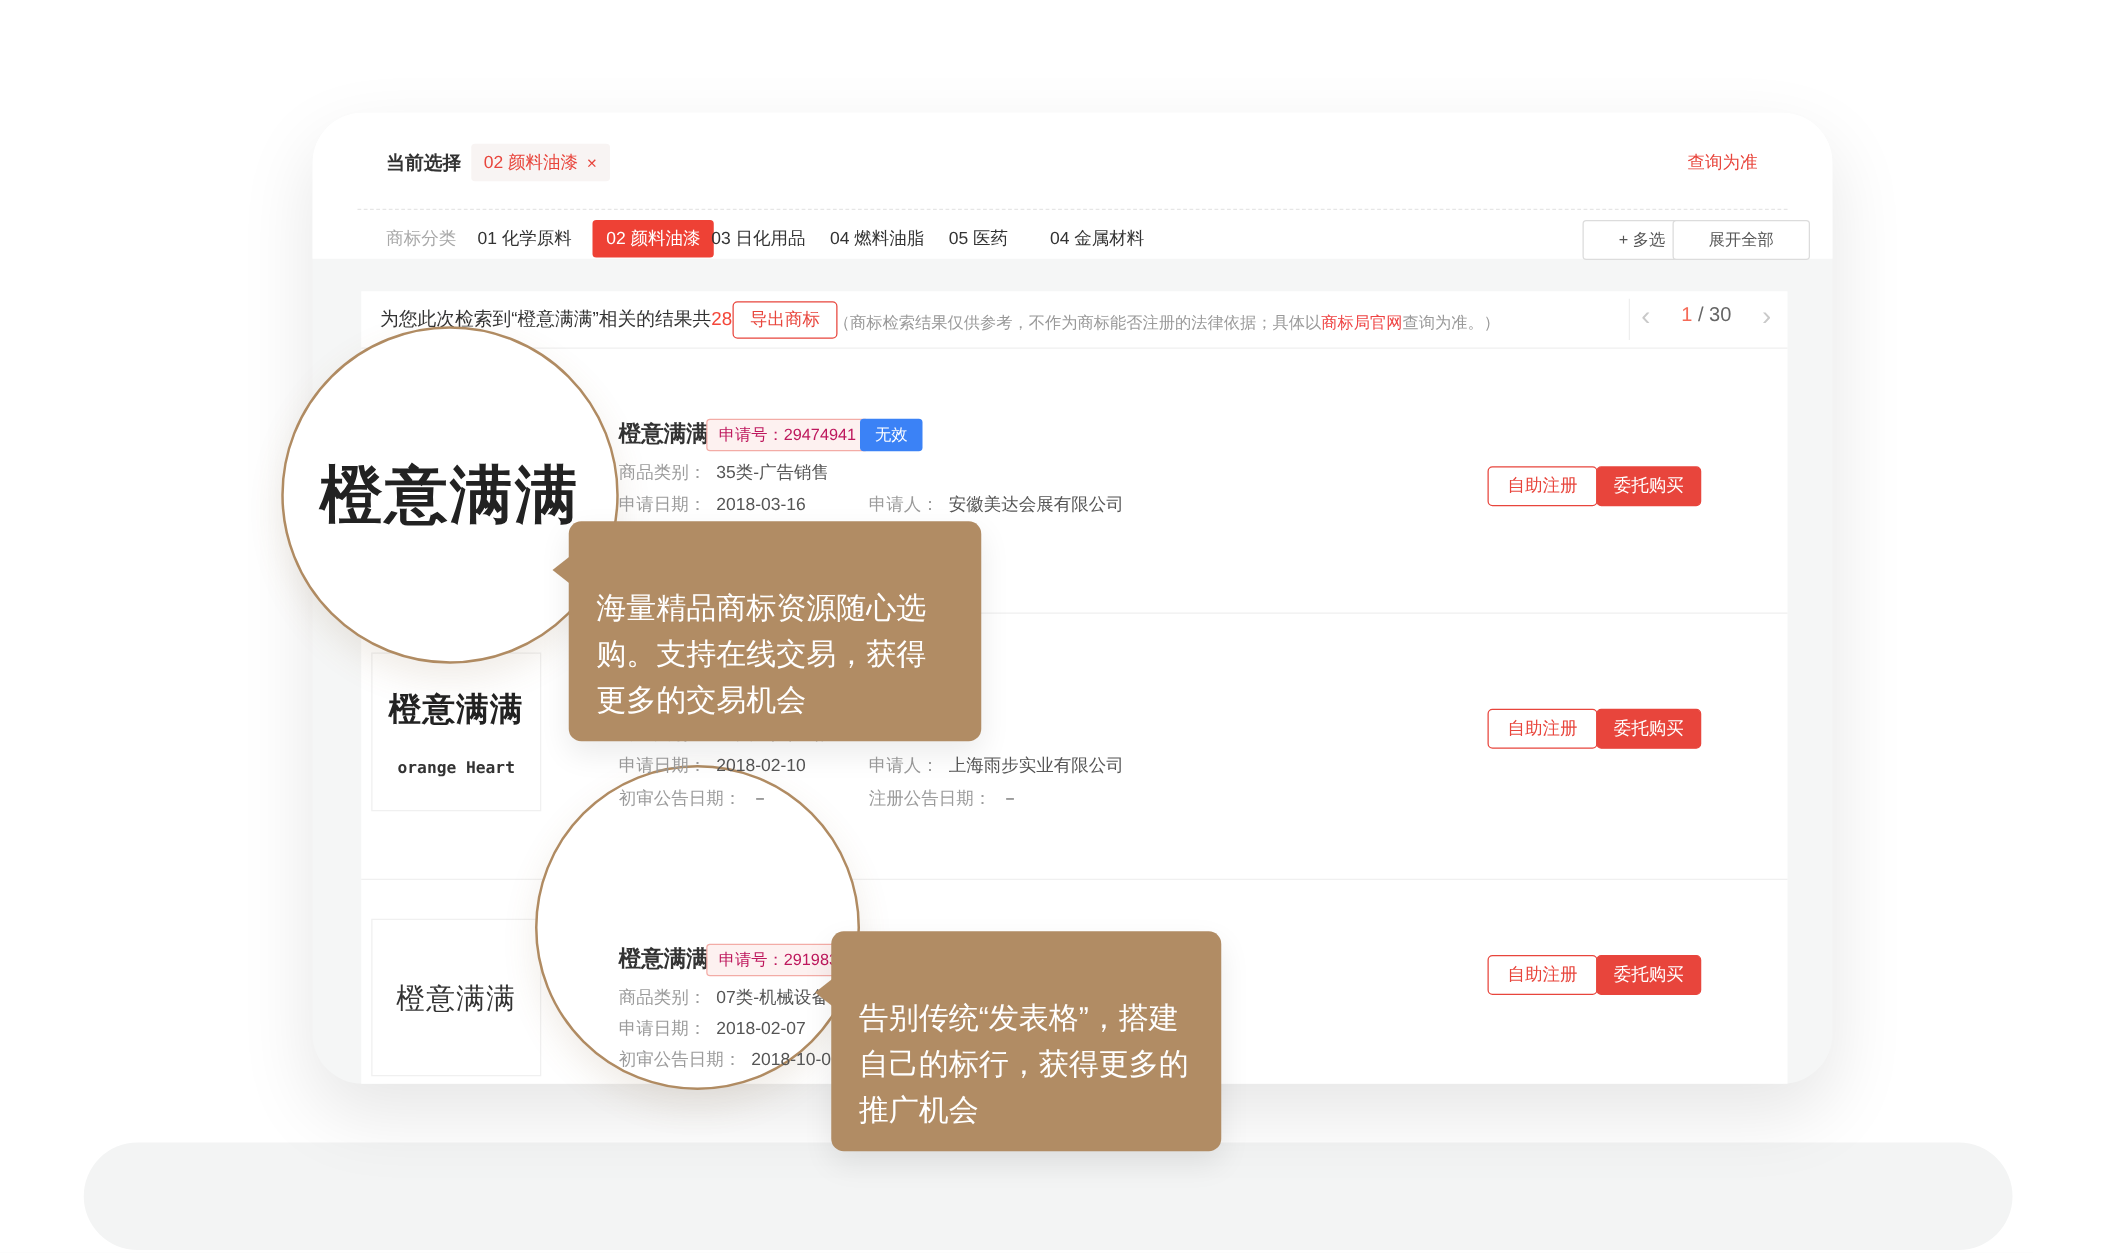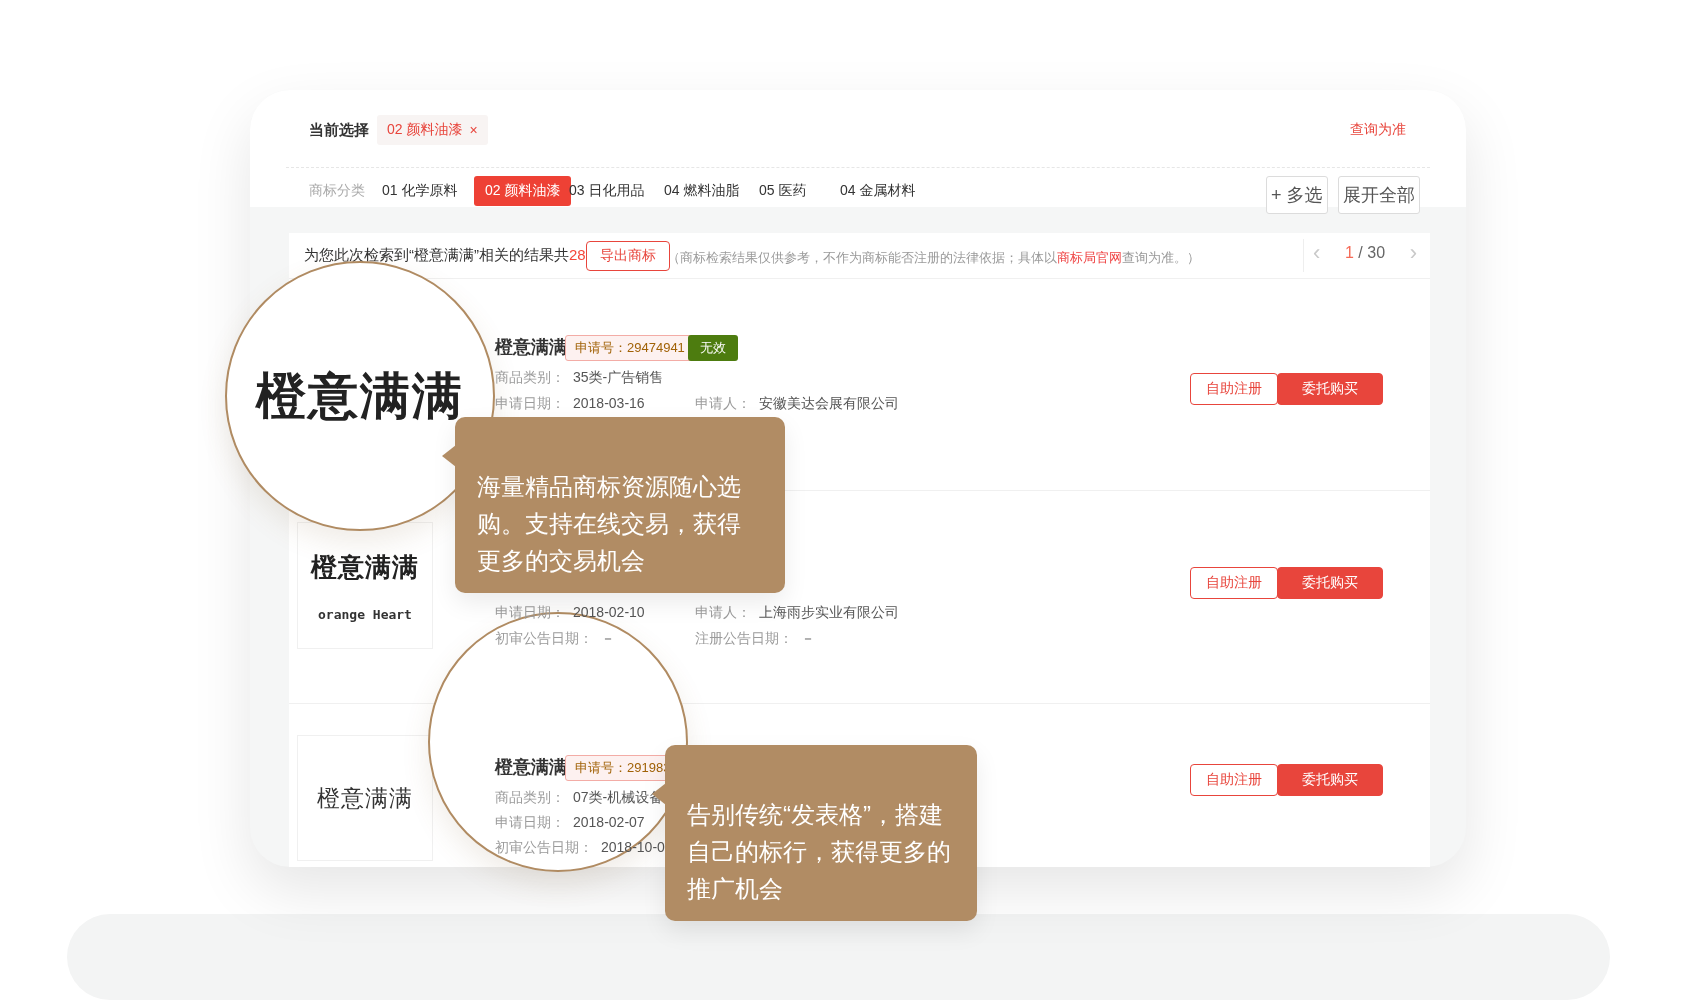--- a/index.html
+++ b/index.html
@@ -22,21 +22,21 @@
               font-size:14px;color:#e8453c;display:flex;gap:7px;align-items:center;}
   .clear-all{left:1100px;top:31px;font-size:14px;color:#e8453c;cursor:pointer;}
   .dash-line{left:36px;top:77px;width:1144px;border-top:1px dashed #e6e6e6;height:0;}
 
   
   .cat-label{left:59px;top:92px;font-size:14px;color:#a9a9a9;}
   .cat-item{top:92px;font-size:14px;color:#333;cursor:pointer;}
   .cat-sel{top:86px;background:#ee4135;color:#fff;font-size:14px;border-radius:3px;
            padding:6px 11px;cursor:pointer;}
   .hdr-btn{top:86px;border:1px solid #dcdcdc;border-radius:3px;background:#fff;color:#555;
-           font-size:18px;padding:6px 4px;cursor:pointer;}
+           font-size:13px;padding:6px 28px;cursor:pointer;}
 
   
   .res-bar{left:0;top:0;width:1141px;height:45px;border-bottom:1px solid #f0f0f0;}
   .summary{left:15px;top:13px;font-size:15px;color:#333;white-space:nowrap;}
   .summary .hl{color:#f4473a;}
   .export-btn{left:297px;top:8px;border:1px solid #e8453c;color:#e8453c;background:#fff;
               border-radius:4px;font-size:14px;padding:5px 13px;cursor:pointer;}
   .disclaimer{left:378px;top:16px;font-size:13px;color:#9a9a9a;white-space:nowrap;}
   .disclaimer .lnk{color:#ef4444;font-weight:400;cursor:pointer;}
   .v-div{left:1014px;top:6px;width:1px;height:33px;background:#eee;}
@@ -44,31 +44,31 @@
          align-items:center;font-size:16px;color:#666;}
   .pager .arrow{color:#c9c9c9;font-size:22px;line-height:16px;cursor:pointer;}
   .pager .cur{color:#f56a57;}
   .pager .tot{color:#666;}
 
   .h-div{left:0;width:1141px;height:1px;background:#f0f0f0;}
 
   
   .z10{z-index:10;}
   .tm-title{font-size:18px;font-weight:700;color:#333;white-space:nowrap;}
-  .appno{border:1px solid #f3aca6;background:#fdf1f0;color:#a16207;font-size:13px;
+  .appno{border:1px solid #f3aca6;background:#fdf1f0;color:#be185d;font-size:13px;
          border-radius:3px;padding:3px 9px;white-space:nowrap;}
-  .st-invalid{background:#4d7c0f;color:#fff;font-size:13px;border-radius:3px;padding:4px 12px;}
+  .st-invalid{background:#3b82f6;color:#fff;font-size:13px;border-radius:3px;padding:4px 12px;}
   .st-registered{background:#e6e6e6;color:#b5b5b5;font-size:13px;border-radius:3px;padding:4px 9px;}
   .fline{font-size:14px;white-space:nowrap;}
   .fline .lb{color:#9b9b9b;}
   .fline .vl{color:#555;margin-left:8px;}
   .btn-outline{border:1px solid #e8453c;color:#e8453c;background:#fff;border-radius:4px;
                font-size:14px;padding:6px 15px;cursor:pointer;}
   .btn-solid{border:1px solid #e8453c;color:#fff;background:#e8453c;border-radius:4px;
-             font-size:14px;padding:6px 24px;cursor:pointer;}
+             font-size:14px;padding:6px 13px;cursor:pointer;}
 
   .thumb{left:8px;width:134px;border:1px solid #f0f0f0;background:#fff;display:flex;
          flex-direction:column;align-items:center;justify-content:center;}
   .thumb2-main{font-family:"DejaVu Serif","Liberation Serif",serif;font-weight:700;
                font-size:26px;color:#222;letter-spacing:1px;}
   .thumb2-sub{font-family:"DejaVu Sans Mono","Liberation Mono",monospace;font-weight:700;
               font-size:13px;color:#333;margin-top:22px;}
   .thumb3-main{font-size:23px;color:#333;letter-spacing:1px;}
 
   

